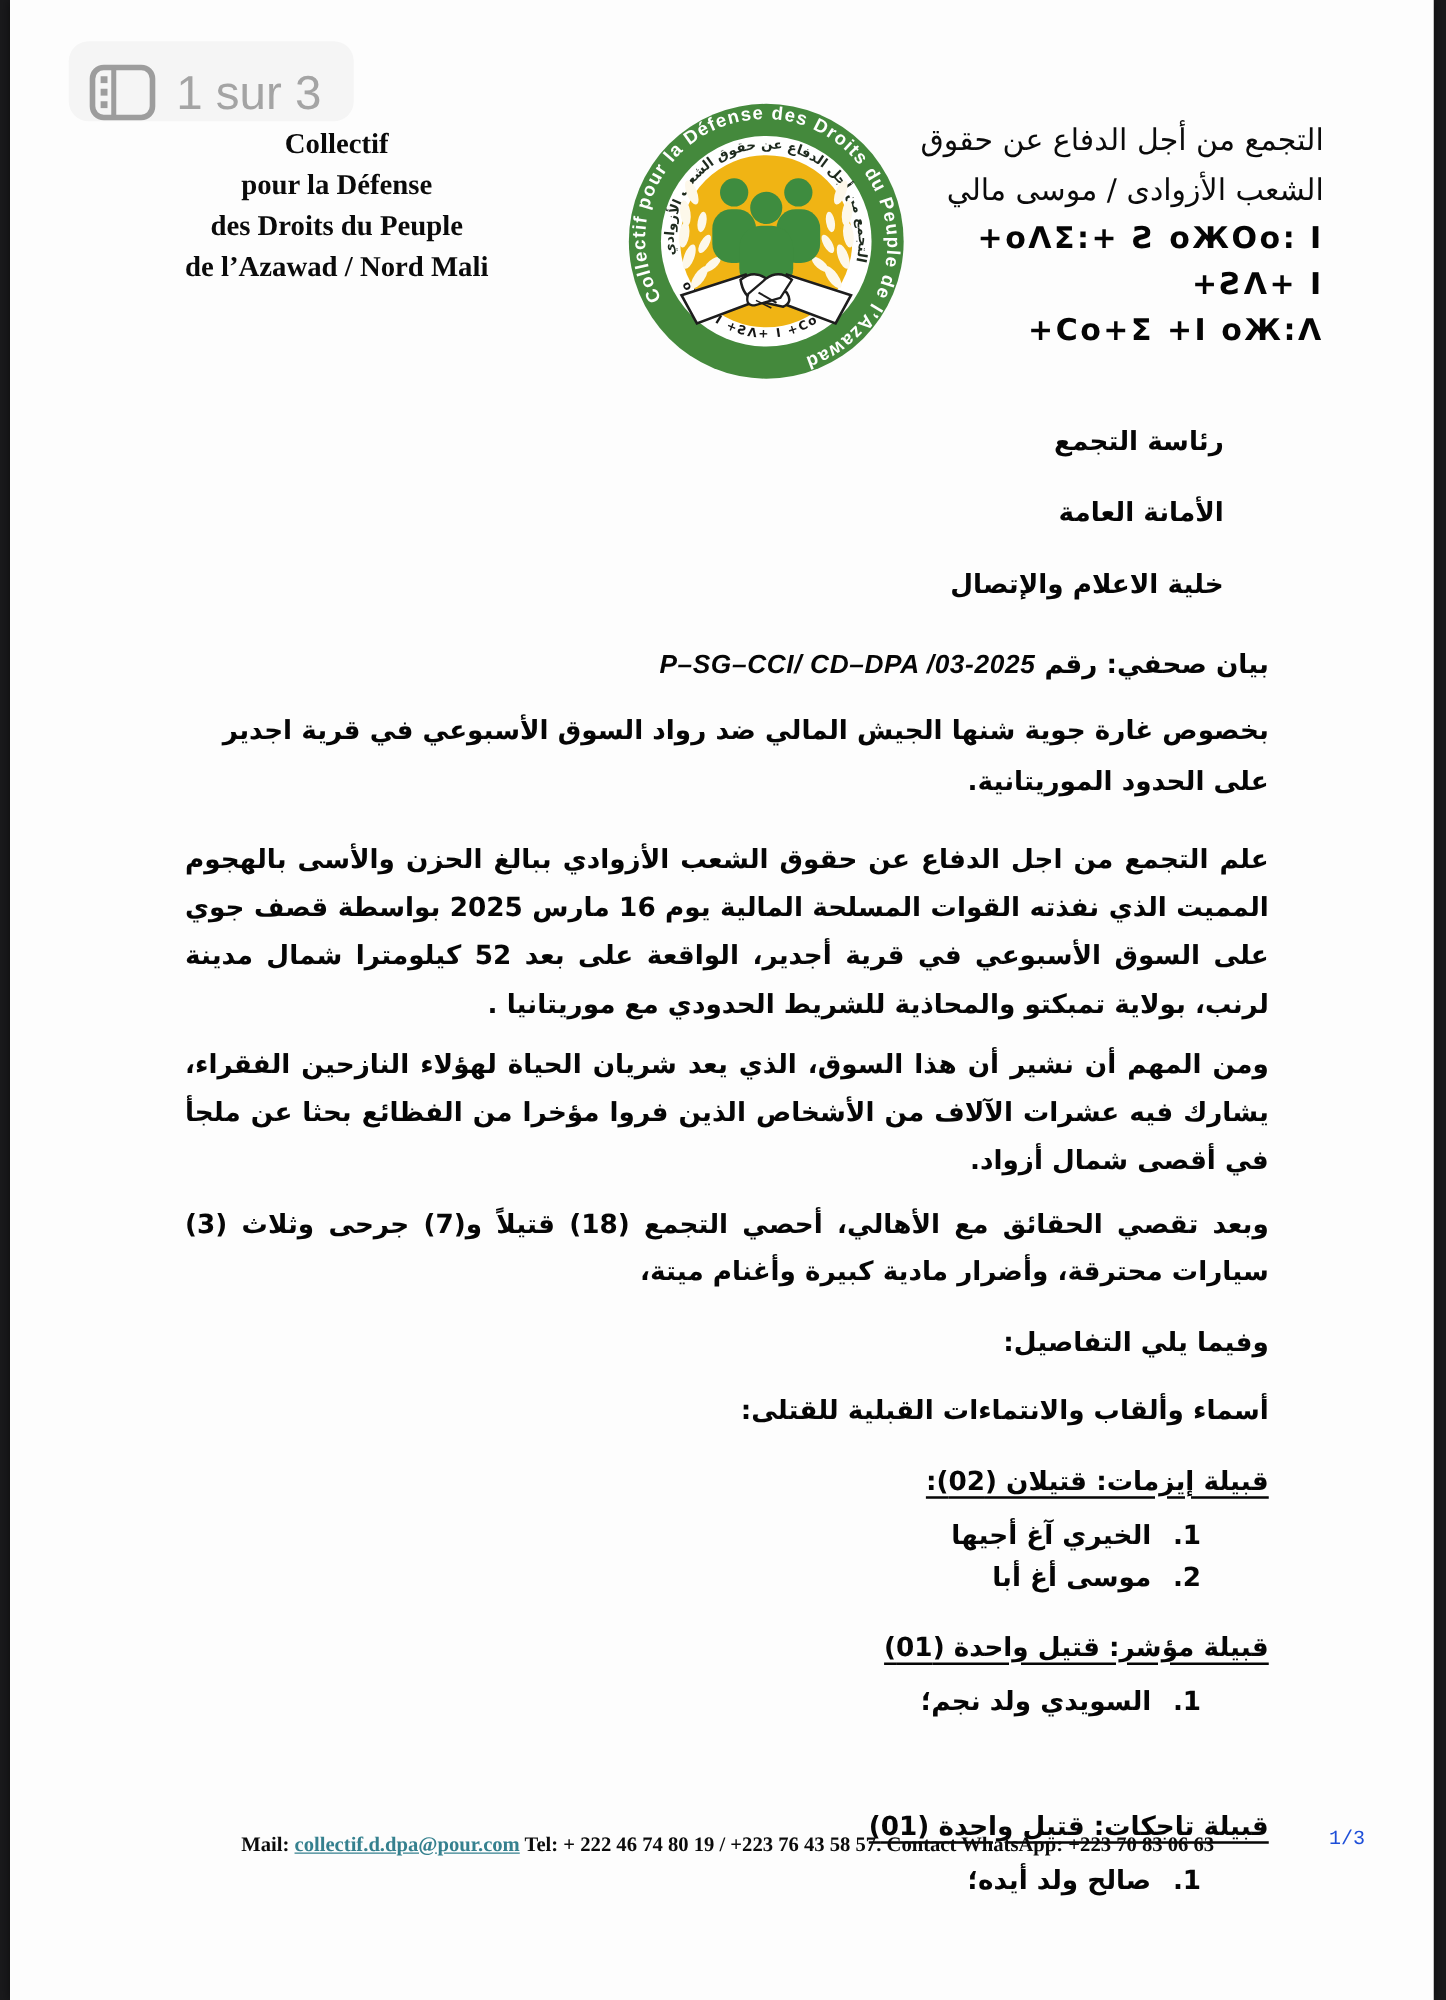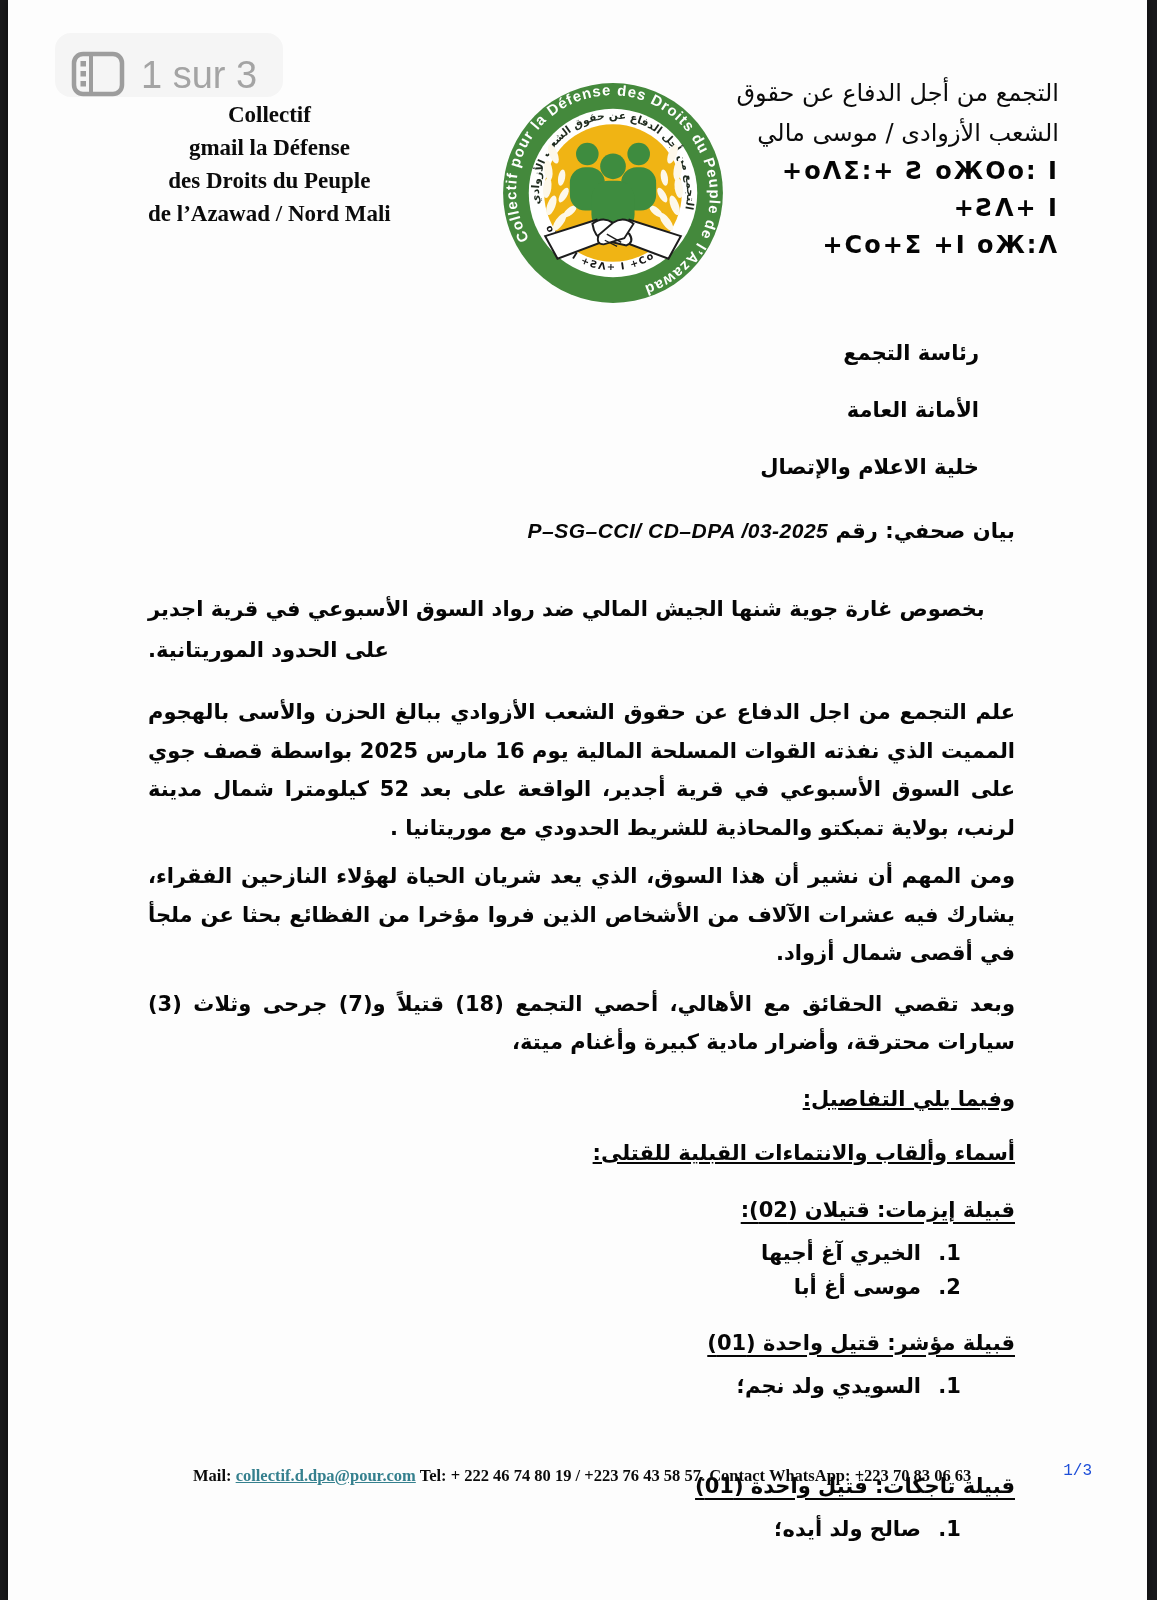--- a/index.html
+++ b/index.html
@@ -35,43 +35,43 @@
   .doc-header { position: relative; height: 338px; }
   .fr-block {
     position: absolute; left: 140px; top: 98px;
     font-family: "Liberation Serif", serif;
     font-weight: bold; font-size: 23px; line-height: 33px;
     color: #0b0b0b;
     text-align: center;
   }
   .logo { position: absolute; left: 492px; top: 80px; }
   .ar-block {
-    position: absolute; right: 88px; top: 73px;
+    position: absolute; right: 88px; top: 92px;
     width: 360px; text-align: right; direction: rtl;
     font-size: 24px; line-height: 40px; color: #0b0b0b;
   }
   .tifinagh {
     direction: ltr; text-align: right;
     font-weight: bold; font-size: 24px; line-height: 37px;
     letter-spacing: 2px; color: #050505;
     font-family: "DejaVu Sans", sans-serif;
   }
   
   .content {
     position: relative;
     margin: 0 132px 0 140px;
     direction: rtl;
     font-size: 21px; color: #060606; font-weight: bold;
   }
   .section-h { text-align: right; margin: 0 36px 27px 0; line-height: 30px; }
   .release { text-align: right; margin-top: 34px; line-height: 30px; }
   .release .latin-code { font-family: "Liberation Sans", sans-serif; font-weight: 700; letter-spacing: .5px; font-style: italic; }
-  .subject { text-align: left; margin-top: 43px; line-height: 41px; }
+  .subject { text-align: right; margin-top: 17px; line-height: 41px; }
   p.para { text-align: justify; line-height: 38.5px; margin-top: 16px; }
-  .intro-line { text-align: right; margin-top: 20px; line-height: 34px; text-decoration: underline; }
+  .intro-line { text-align: right; margin-top: 20px; line-height: 34px; }
   .tribe-h {
     text-align: right; margin-top: 24px; line-height: 32px;
     text-decoration: underline; text-underline-offset: 5px;
   }
   .tribe-h.big-gap { margin-top: 68px; }
   ol.victims {
     direction: rtl; margin: 12px 58px 0 0; padding-right: 26px;
     font-weight: bold; line-height: 31px;
   }
   ol.victims li { padding-right: 10px; margin-bottom: 3px; }
@@ -102,21 +102,21 @@
       <rect x="9.5" y="20" width="5.5" height="5.5" fill="#9d9d9d"></rect>
       <rect x="9.5" y="30" width="5.5" height="5.5" fill="#9d9d9d"></rect>
     </svg>
     <span class="pill-label">1 sur 3</span>
   </div>
 
   <div class="doc-header">
 
     <div class="fr-block">
       <div>Collectif</div>
-      <div>gmail la Défense</div>
+      <div>pour la Défense</div>
       <div>des Droits du Peuple</div>
       <div>de l’Azawad / Nord Mali</div>
     </div>
 
     <svg class="logo" width="226" height="226" viewBox="0 0 220 220">
       <circle cx="110" cy="110" r="107" fill="#44893c"></circle>
       <circle cx="110" cy="110" r="82" fill="#ffffff"></circle>
       <circle cx="110" cy="110" r="67" fill="#f0b414"></circle>
 
       <defs>

